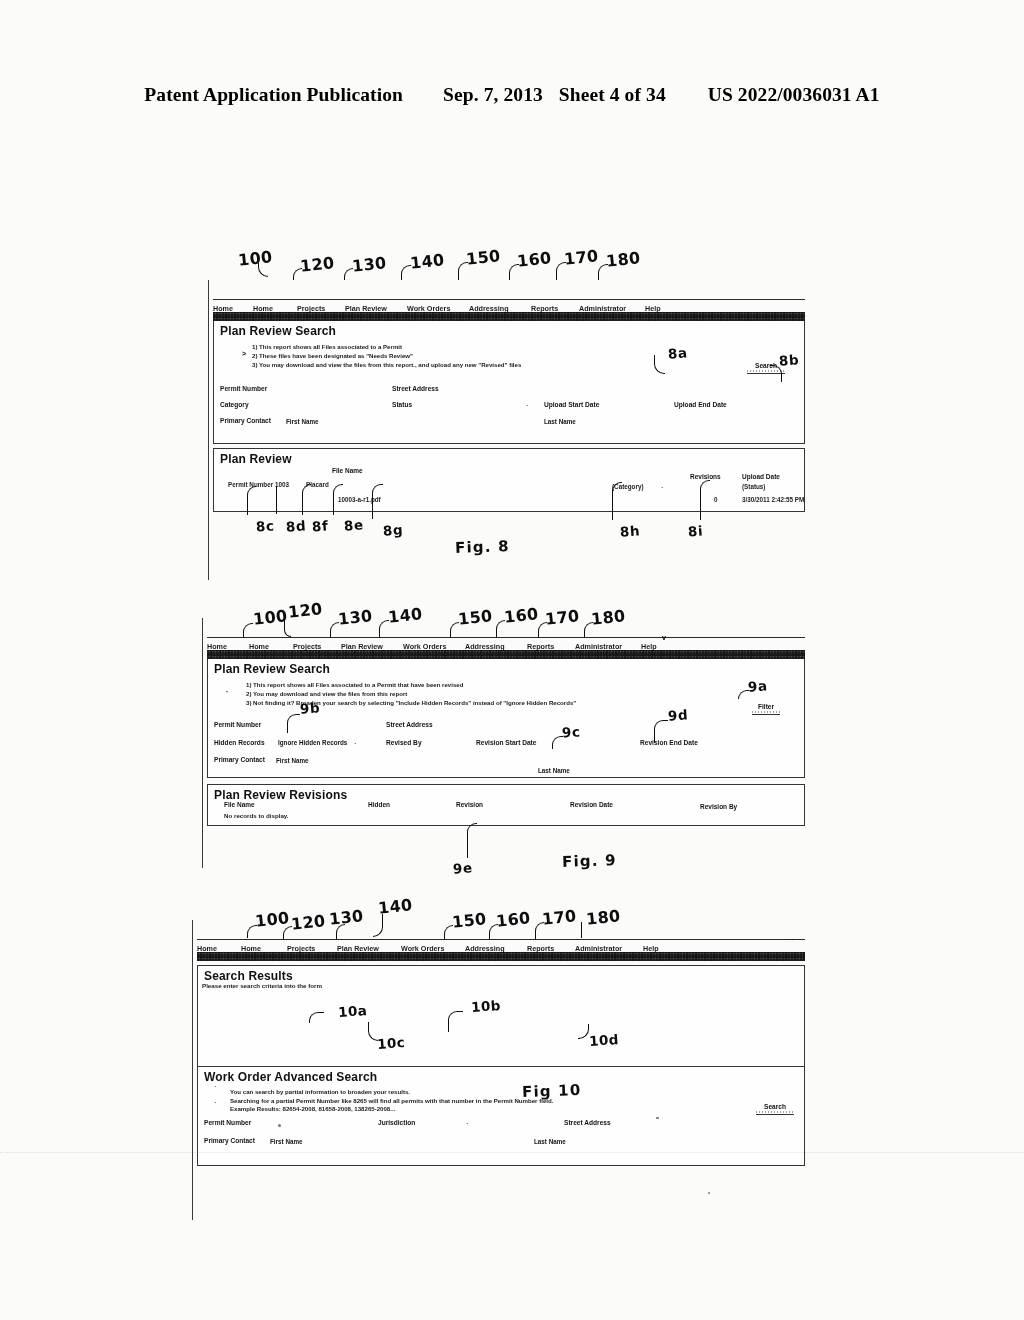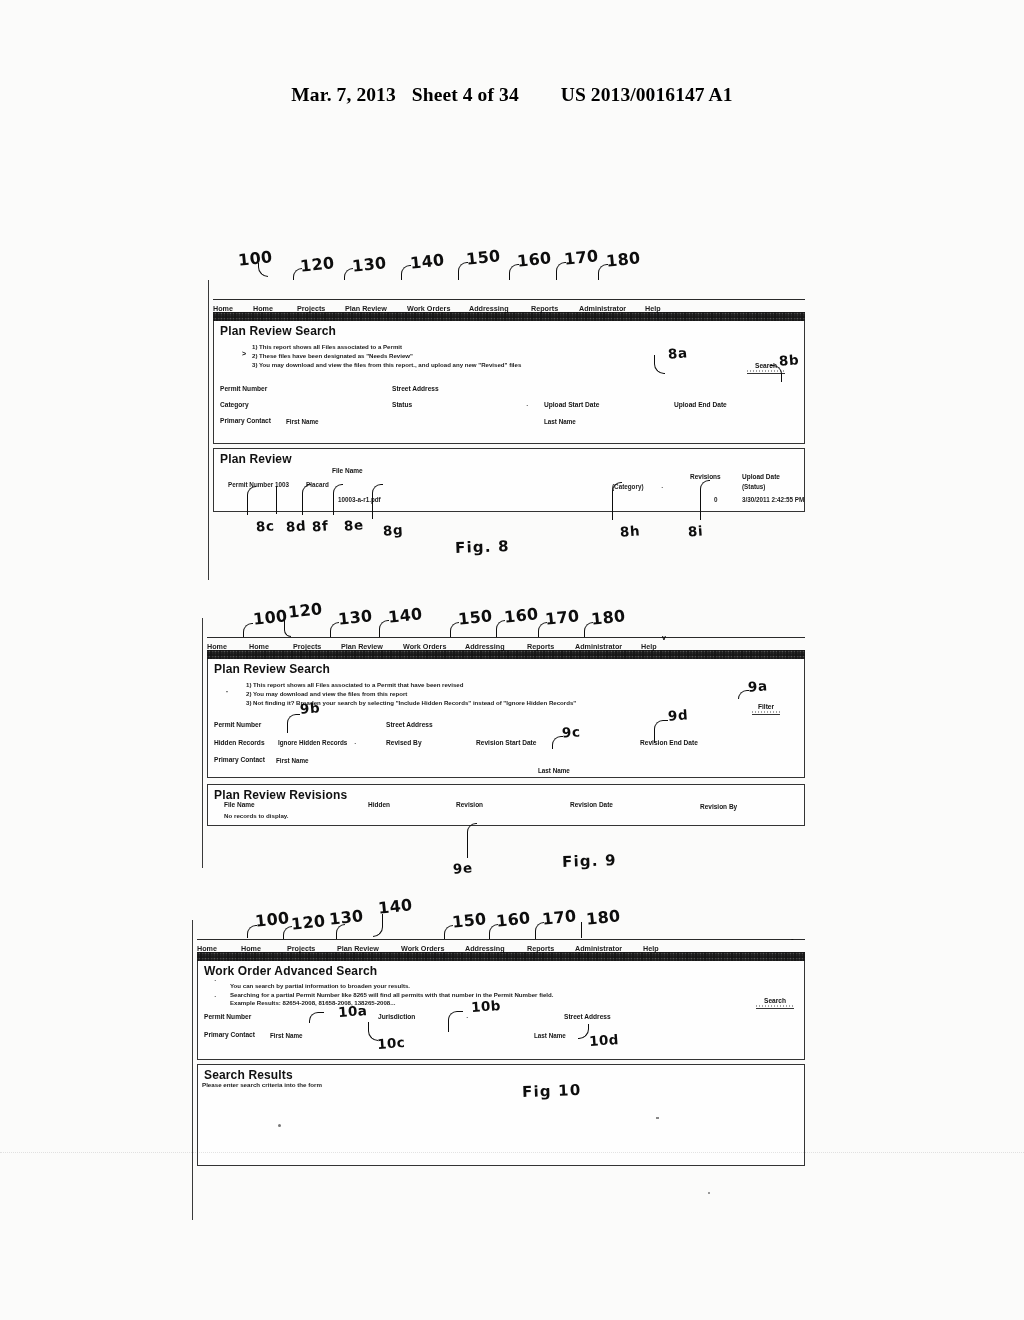--- a/index.html
+++ b/index.html
@@ -146,23 +146,24 @@
   }
   .edge-l{
     position:absolute;top:0;bottom:0;
     border-left:1.2px solid #3a3a3a;
   }
 </style>
 </head>
 <body>
 
 <div class="pat-header">
-  <span class="seg s2">Mar. 7, 2013</span>
+  <span class="seg s1">Patent Application Publication</span>
+  <span class="seg s2">Sep. 7, 2013</span>
   <span class="seg s3">Sheet 4 of 34</span>
-  <span class="seg">US 2013/0016147 A1</span>
+  <span class="seg">US 2022/0036031 A1</span>
 </div>
 
 <div class="fig" id="fig8" style="left:213px;top:282px;width:592px;">
 
   <div class="navbar">
     <div class="items">
       <span style="width:40px">Home</span>
       <span style="width:44px">Home</span>
       <span style="width:48px">Projects</span>
       <span style="width:62px">Plan Review</span>
@@ -390,20 +391,25 @@
       <span style="width:62px">Addressing</span>
       <span style="width:48px">Reports</span>
       <span style="width:68px">Administrator</span>
       <span style="width:40px">Help</span>
     </div>
   </div>
   <div style="position:absolute;left:594px;top:12px;font-size:8px;">-</div>
 
   <div class="topband" style="margin-top:12px;"></div>
 
+  <div class="panel" style="border-top:1.1px solid #343434;height:100px;margin-top:4px;">
+    <div class="panel-title">Search Results</div>
+    <div class="norec" style="left:4px;top:16px;">Please enter search criteria into the form</div>
+  </div>
+
   <div class="panel" style="height:98px;">
     <div class="panel-title">Work Order Advanced Search</div>
     <div class="bullets" style="padding-left:32px;line-height:8.6px;">
       <div>You can search by partial information to broaden your results.</div>
       <div>Searching for a partial Permit Number like 8265 will find all permits with that number in the Permit Number field.</div>
       <div>Example Results: 82654-2008, 81658-2008, 138265-2008...</div>
     </div>
     <div style="position:absolute;left:16px;top:16px;font-size:7px;">·</div>
     <div style="position:absolute;left:16px;top:32px;font-size:7px;">·</div>
 
@@ -412,25 +418,20 @@
     <div style="position:absolute;left:268px;top:53px;font-size:7px;">·</div>
     <div class="flbl" style="left:366px;top:52px;">Street Address</div>
 
     <div class="flbl" style="left:6px;top:70px;">Primary Contact</div>
     <div class="flbl sub" style="left:72px;top:71px;">First Name</div>
     <div class="flbl sub" style="left:336px;top:71px;">Last Name</div>
 
     <div class="btn" style="left:558px;top:36px;width:38px;">Search</div>
   </div>
 
-  <div class="panel" style="border-top:1.1px solid #343434;height:100px;margin-top:4px;">
-    <div class="panel-title">Search Results</div>
-    <div class="norec" style="left:4px;top:16px;">Please enter search criteria into the form</div>
-  </div>
-
   <div class="edge-l" style="left:-5px;top:-2px;height:300px;"></div>
 </div>
 
 <div>
   <div class="hw n" style="left:255px;top:910px;">100</div>
   <div class="curve" style="left:247px;top:925px;width:9px;height:12px;"></div>
 
   <div class="hw n" style="left:291px;top:913px;">120</div>
   <div class="curve" style="left:283px;top:926px;width:8px;height:12px;"></div>
 

